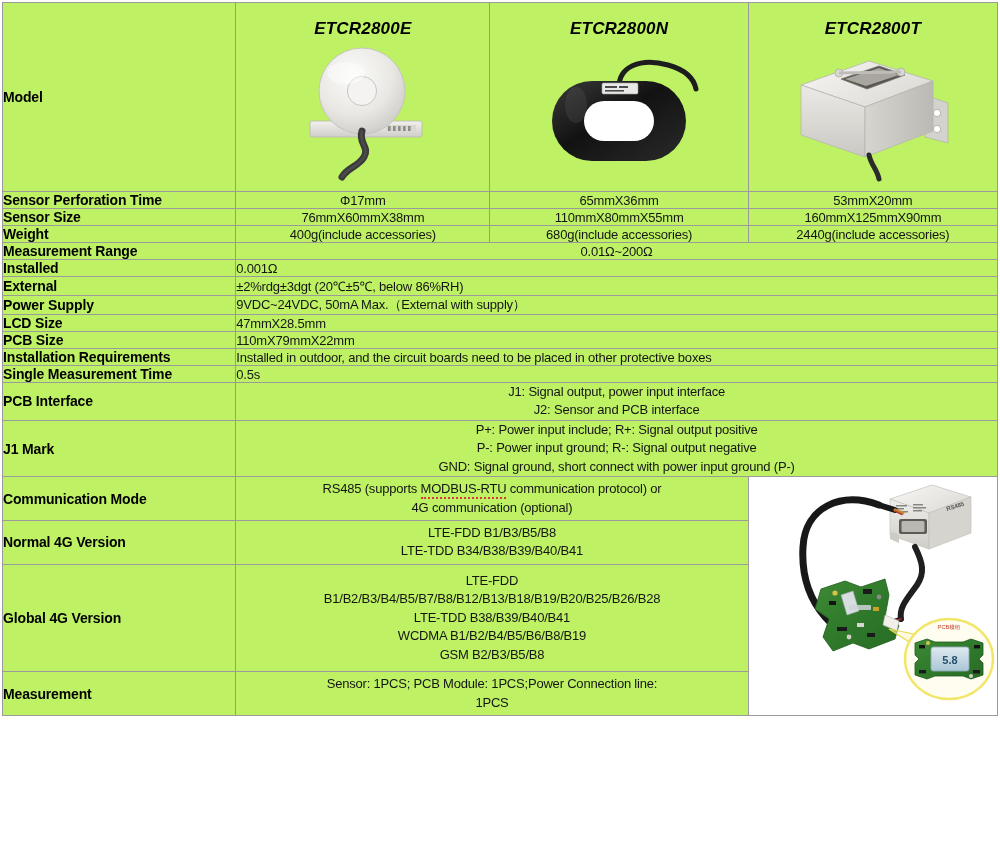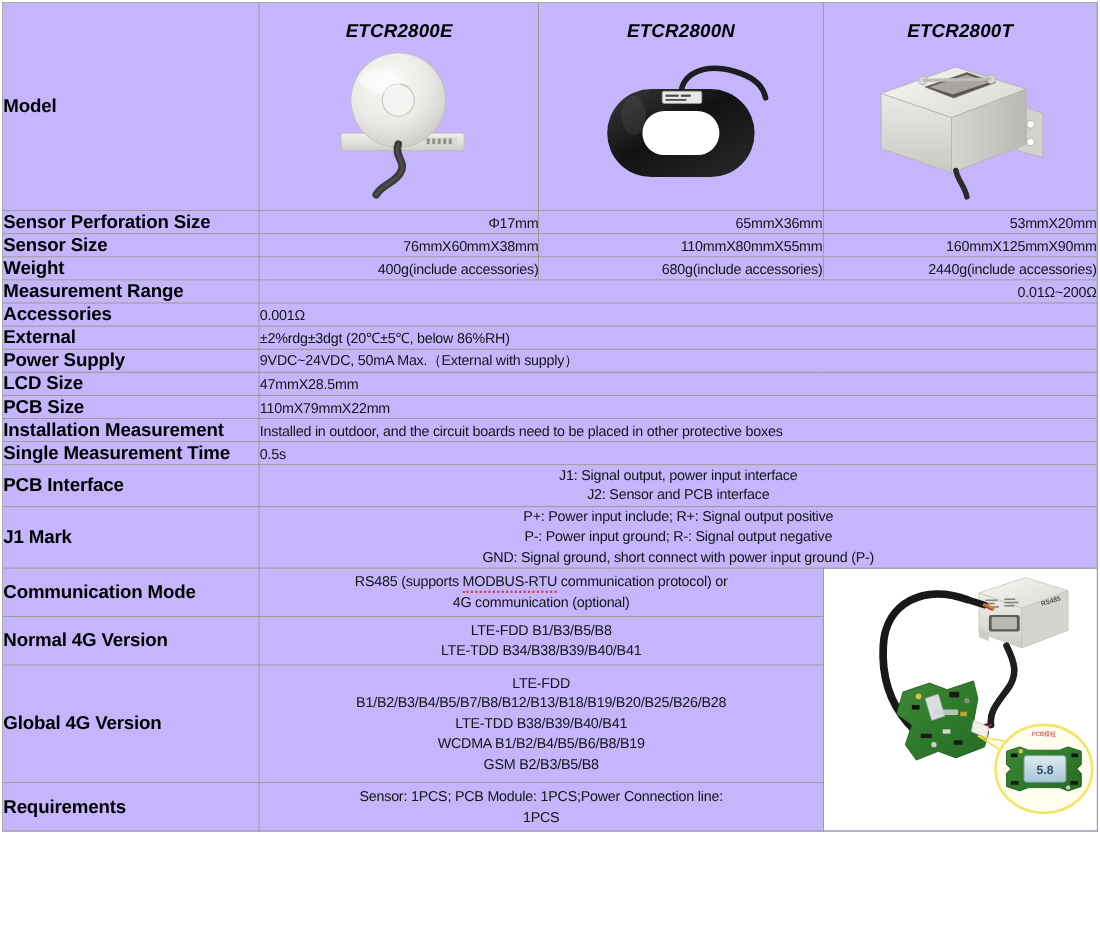--- a/index.html
+++ b/index.html
@@ -25,42 +25,42 @@
     border-collapse: collapse;
     table-layout: fixed;
     width: 996px;
     margin: 2px 0 0 2px;
   }
 
   table.spec-table td {
     border: 1px solid #9a9a9a;
     padding: 0;
     vertical-align: middle;
-    background: #c4b5fd;
+    background: #bef264;
   }
 
   
   .lbl {
     width: 233px;
     font-weight: bold;
-    font-size: 17px;
+    font-size: 14px;
     letter-spacing: -0.15px;
     padding: 4px 0 4px 7px;
     color: #000000;
   }
 
   
   .val {
     font-size: 13px;
     padding: 4px 0 4px 6px;
     color: #151515;
     letter-spacing: -0.2px;
   }
   .val.center {
-    text-align: right;
+    text-align: center;
     padding-left: 0;
   }
 
   
   .model-row td { height: 188px; }
   .model-head {
     text-align: center;
     vertical-align: top;
   }
   .model-title {
@@ -220,21 +220,21 @@
               <circle cx="152" cy="29" r="4" fill="#d9d8d3" stroke="#a7a6a1" stroke-width="0.7"></circle>
               <path d="M90 30 L152 29" stroke="#bdbcb7" stroke-width="3"></path>
 
               <path d="M120 112 C122 122, 128 126, 130 136" stroke="#2b2b2b" stroke-width="5" fill="none" stroke-linecap="round"></path>
             </svg>
           </div>
         </td>
       </tr>
 
       <tr>
-        <td class="lbl">Sensor Perforation Size</td>
+        <td class="lbl">Sensor Perforation Time</td>
         <td class="val center">Φ17mm</td>
         <td class="val center">65mmX36mm</td>
         <td class="val center">53mmX20mm</td>
       </tr>
 
       <tr>
         <td class="lbl">Sensor Size</td>
         <td class="val center">76mmX60mmX38mm</td>
         <td class="val center">110mmX80mmX55mm</td>
         <td class="val center">160mmX125mmX90mm</td>
@@ -246,41 +246,41 @@
         <td class="val center">680g(include accessories)</td>
         <td class="val center">2440g(include accessories)</td>
       </tr>
 
       <tr>
         <td class="lbl">Measurement Range</td>
         <td class="val center" colspan="3">0.01Ω~200Ω</td>
       </tr>
 
       <tr>
-        <td class="lbl">Accessories</td>
+        <td class="lbl">Installed</td>
         <td class="val" colspan="3">0.001Ω</td>
       </tr>
       <tr>
         <td class="lbl">External</td>
         <td class="val" colspan="3">±2%rdg±3dgt (20℃±5℃, below 86%RH)</td>
       </tr>
       <tr>
         <td class="lbl">Power Supply</td>
         <td class="val" colspan="3">9VDC~24VDC, 50mA Max.（External with supply）</td>
       </tr>
       <tr>
         <td class="lbl">LCD Size</td>
         <td class="val" colspan="3">47mmX28.5mm</td>
       </tr>
       <tr>
         <td class="lbl">PCB Size</td>
         <td class="val" colspan="3">110mX79mmX22mm</td>
       </tr>
       <tr>
-        <td class="lbl">Installation Measurement</td>
+        <td class="lbl">Installation Requirements</td>
         <td class="val" colspan="3">Installed in outdoor, and the circuit boards need to be placed in other protective boxes</td>
       </tr>
       <tr>
         <td class="lbl">Single Measurement Time</td>
         <td class="val" colspan="3">0.5s</td>
       </tr>
 
       <tr>
         <td class="lbl">PCB Interface</td>
         <td class="val val-lines" colspan="3">
@@ -426,21 +426,21 @@
         <td class="val val-lines" colspan="2">
           <div>LTE-FDD</div>
           <div>B1/B2/B3/B4/B5/B7/B8/B12/B13/B18/B19/B20/B25/B26/B28</div>
           <div>LTE-TDD B38/B39/B40/B41</div>
           <div>WCDMA B1/B2/B4/B5/B6/B8/B19</div>
           <div>GSM B2/B3/B5/B8</div>
         </td>
       </tr>
 
       <tr>
-        <td class="lbl">Requirements</td>
+        <td class="lbl">Measurement</td>
         <td class="val val-lines" colspan="2">
           <div>Sensor: 1PCS; PCB Module: 1PCS;Power Connection line:</div>
           <div>1PCS</div>
         </td>
       </tr>
 
     </tbody>
   </table>
 
 </div>

